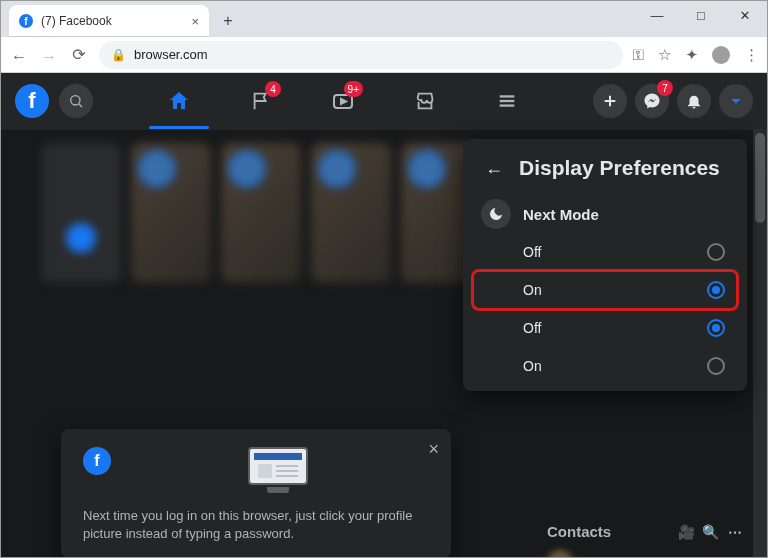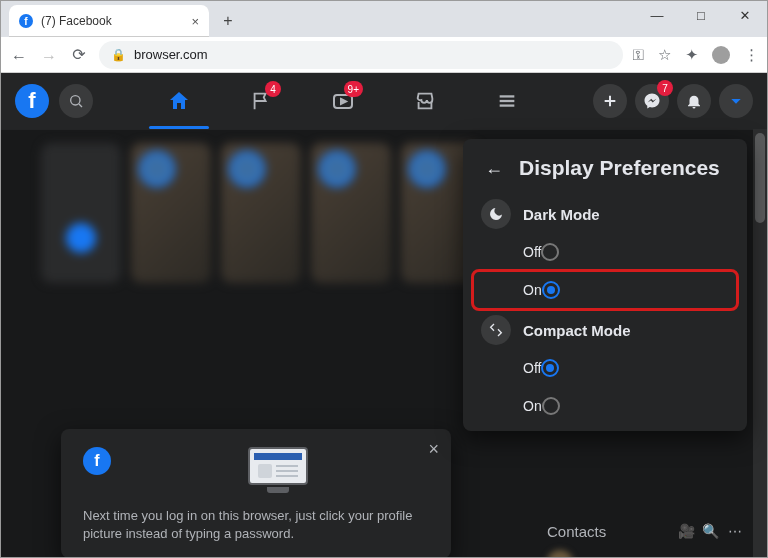--- a/index.html
+++ b/index.html
@@ -78,30 +78,30 @@
   .pw-sub{font-size:13px;color:var(--fb-subtext);line-height:1.35}
 
   
   .pref-panel{position:absolute;right:20px;top:66px;width:284px;background:var(--fb-dark2);border-radius:8px;box-shadow:var(--panel-shadow);padding:10px 10px 6px}
   .pref-header{display:flex;align-items:center;gap:10px;padding:4px 6px 10px}
   .back-btn{width:30px;height:30px;border-radius:50%;display:flex;align-items:center;justify-content:center;color:var(--fb-text);font-size:18px}
   .pref-title{font-size:21px;font-weight:700}
   .section{display:flex;align-items:center;gap:12px;padding:6px 8px 4px}
   .section-icon{width:30px;height:30px;border-radius:50%;background:var(--fb-dark3);display:flex;align-items:center;justify-content:center}
   .section-label{font-size:15px;font-weight:600}
-  .option{display:flex;align-items:center;padding:10px 12px 10px 50px;border-radius:6px}
+  .option{display:flex;align-items:center;justify-content:space-between;padding:10px 12px 10px 50px;border-radius:6px}
   .option.highlight{outline:3px solid #d41c1c;outline-offset:-1px}
   .option-label{font-size:14px}
   .radio{width:18px;height:18px;border:2px solid #777;border-radius:50%;position:relative}
   .radio.selected{border-color:var(--fb-blue)}
   .radio.selected::after{content:"";position:absolute;inset:3px;border-radius:50%;background:var(--fb-blue)}
 
   
   .contacts{position:absolute;right:20px;top:390px;width:200px}
-  .contacts-header{display:flex;color:var(--fb-subtext);font-size:15px;font-weight:400;padding:4px 0}
+  .contacts-header{display:flex;align-items:center;color:var(--fb-subtext);font-size:15px;font-weight:700;padding:4px 0}
   .contacts-header .sp{flex:1}
   .contacts-header .ic{width:24px;text-align:center;font-size:14px}
   .contact{display:flex;align-items:center;gap:10px;padding:6px 0;filter:blur(3px)}
   .avatar{width:26px;height:26px;border-radius:50%;background:#6b5a3e}
 
   
   .fake-scroll{position:absolute;top:56px;right:0;width:14px;bottom:0;background:#2c2d2e}
   .fake-thumb{position:absolute;right:2px;top:4px;width:10px;height:90px;background:#5a5b5c;border-radius:5px}
 
   svg{display:block}
@@ -263,40 +263,31 @@
         <div class="back-btn">←</div>
         <div class="pref-title">Display Preferences</div>
       </div>
 
       <div class="section">
         <div class="section-icon">
           <svg width="16" height="16" viewBox="0 0 24 24" fill="#e4e6eb">
               <path d="M21 12.8A9 9 0 1111.2 3a7 7 0 009.8 9.8z"></path>
             </svg>
         </div>
-        <div class="section-label">Dark Mode</div>
+        <div class="section-label">Next Mode</div>
       </div>
       <div class="option">
         <span class="option-label">Off</span>
         <span class="radio"></span>
       </div>
       <div class="option highlight">
         <span class="option-label">On</span>
         <span class="radio selected"></span>
       </div>
 
-      <div class="section">
-        <div class="section-icon">
-          <svg width="16" height="16" viewBox="0 0 24 24" fill="none" stroke="#e4e6eb" stroke-width="2">
-              <polyline points="9 3 4 8 9 13"></polyline>
-              <polyline points="15 11 20 16 15 21"></polyline>
-            </svg>
-        </div>
-        <div class="section-label">Compact Mode</div>
-      </div>
       <div class="option">
         <span class="option-label">Off</span>
         <span class="radio selected"></span>
       </div>
       <div class="option">
         <span class="option-label">On</span>
         <span class="radio"></span>
       </div>
     </div>
 

